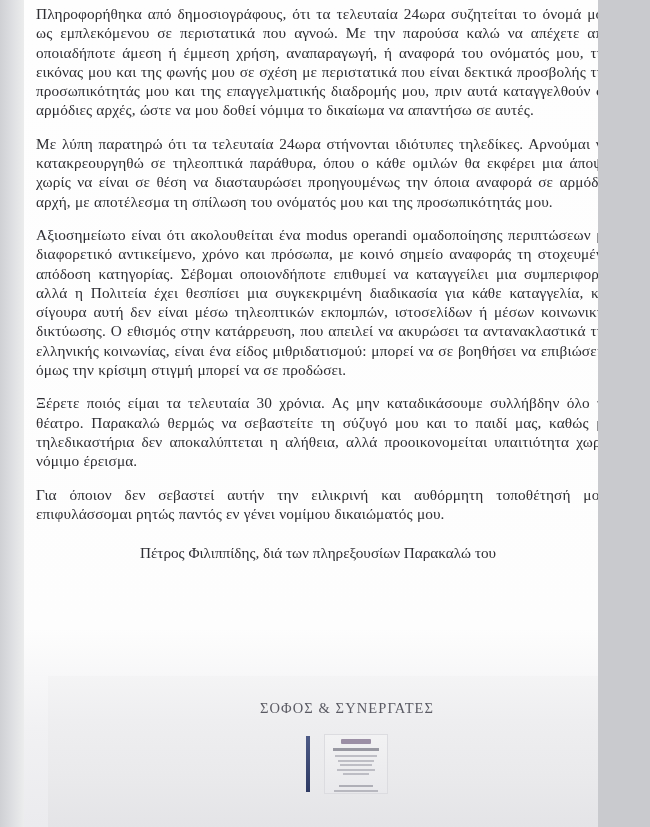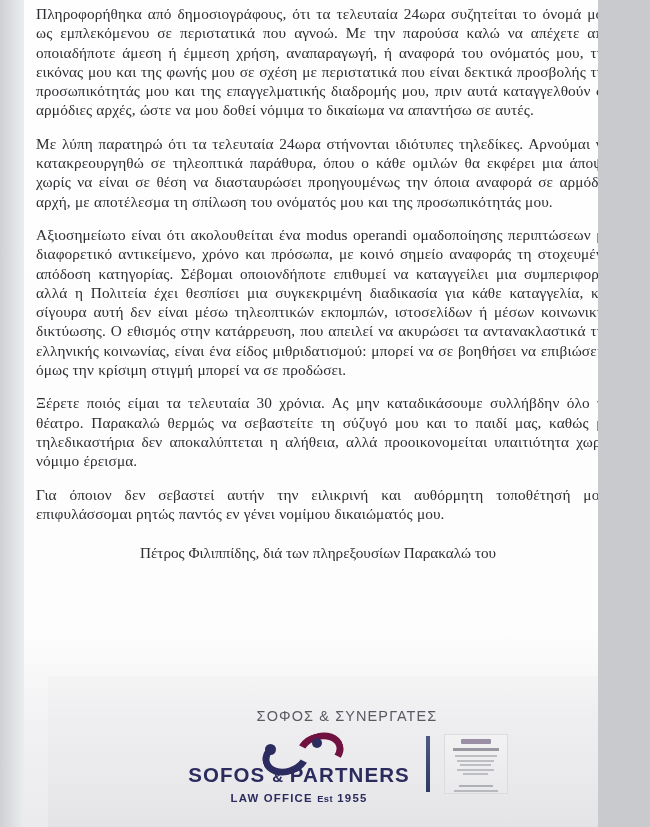--- a/index.html
+++ b/index.html
@@ -82,25 +82,25 @@
     left: 24px;
     top: 676px;
     width: 598px;
     height: 151px;
     background: linear-gradient(to bottom,
         #f4f4f5 0%, #eeeef0 30%, #eaeaec 65%, #e4e4e7 100%);
     text-align: center;
   }
 
   .firm-name-gr {
-    margin-top: 32px;
+    margin-top: 24px;
     font-size: 14.5px;
     letter-spacing: 1.1px;
     color: #5a5a63;
-    font-family: Liberation Sans, sans-serif;
+    font-family: Liberation Serif, serif;
   }
 
   .logo-block {
     position: absolute;
     left: 0;
     top: 56px;
     width: 598px;
     display: flex;
     align-items: flex-start;
     justify-content: center;
@@ -262,30 +262,20 @@
       <p class="para">Για όποιον δεν σεβαστεί αυτήν την ειλικρινή και αυθόρμητη τοποθέτησή μου, επιφυλάσσομαι ρητώς παντός εν γένει νομίμου δικαιώματός μου.</p>
       <p class="signature">Πέτρος Φιλιππίδης, διά των πληρεξουσίων Παρακαλώ του</p>
     </div>
 
     <div class="footer">
 
       <div class="firm-name-gr">ΣΟΦΟΣ &amp; ΣΥΝΕΡΓΑΤΕΣ</div>
 
       <div class="logo-block">
 
-        <div class="logo-main">
-          <div class="logo-mark">
-            <span class="swirl-left"></span>
-            <span class="swirl-right"></span>
-            <span class="dot-left"></span>
-            <span class="dot-right"></span>
-          </div>
-          <div class="logo-wordmark"><span>SOFOS</span> <span class="amp">&amp;</span> <span>PARTNERS</span></div>
-          <div class="logo-tagline"><span>LAW OFFICE</span> <span class="est">Est</span> <span>1955</span></div>
-        </div>
 
         <div class="logo-divider"></div>
 
         <div class="certificate">
           <span class="cert-logo"></span>
           <span class="cert-head"></span>
           <span class="cert-lines">
             <span></span>
             <span></span>
             <span></span>

